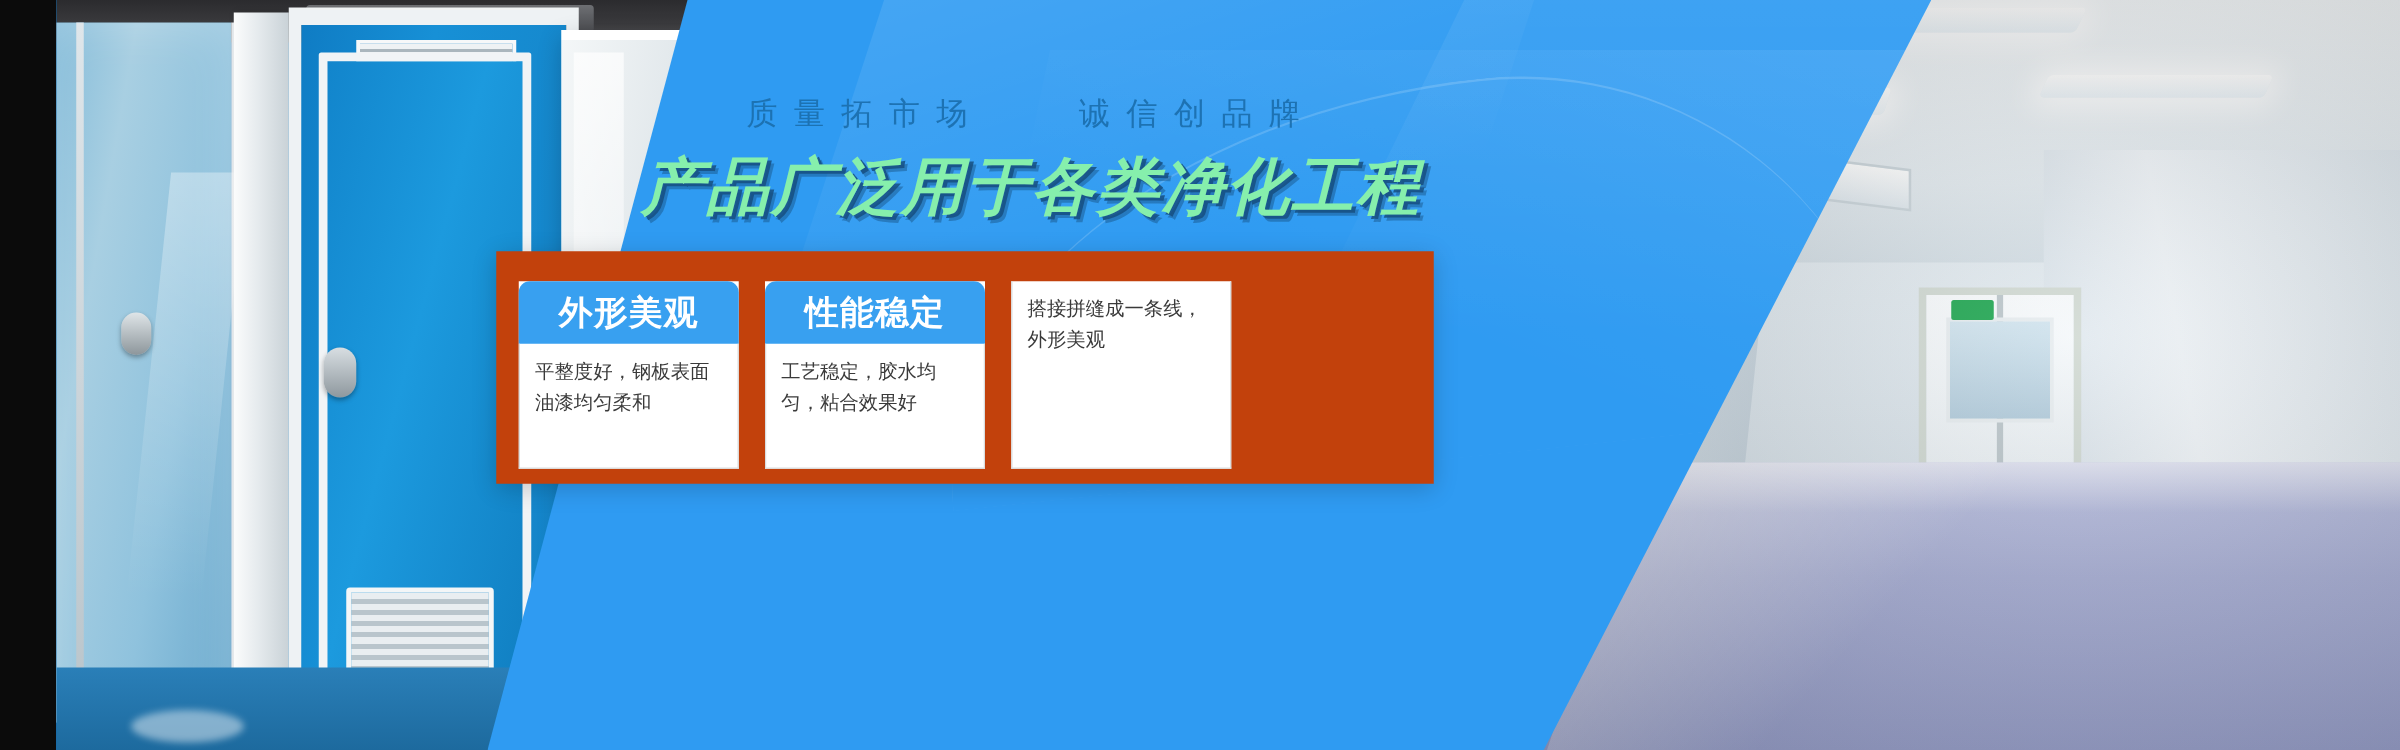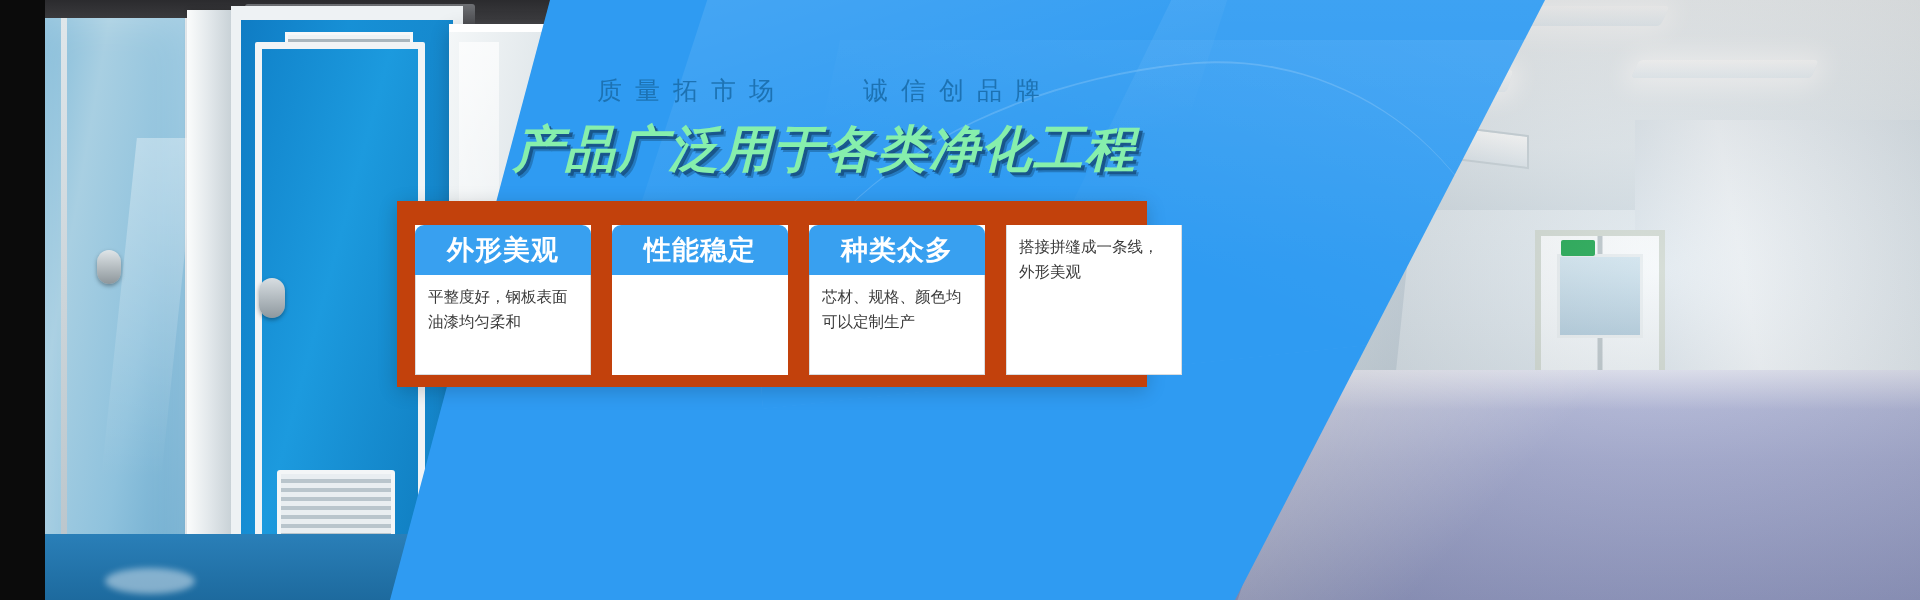--- a/index.html
+++ b/index.html
@@ -337,26 +337,23 @@
   <div class="cards-panel">
     <div class="cards-row">
 
       <div class="card">
         <div class="card-head">外形美观</div>
         <div class="card-body">平整度好，钢板表面油漆均匀柔和</div>
       </div>
 
       <div class="card">
         <div class="card-head">性能稳定</div>
+        <div class="card-body">工艺稳定，胶水均匀，粘合效果好</div>
       </div>
 
-      <div class="card">
-        <div class="card-head">种类众多</div>
-        <div class="card-body">芯材、规格、颜色均可以定制生产</div>
-      </div>
 
       <div class="card">
         <div class="card-body">搭接拼缝成一条线，外形美观</div>
       </div>
 
     </div>
   </div>
 
 </div>
 

